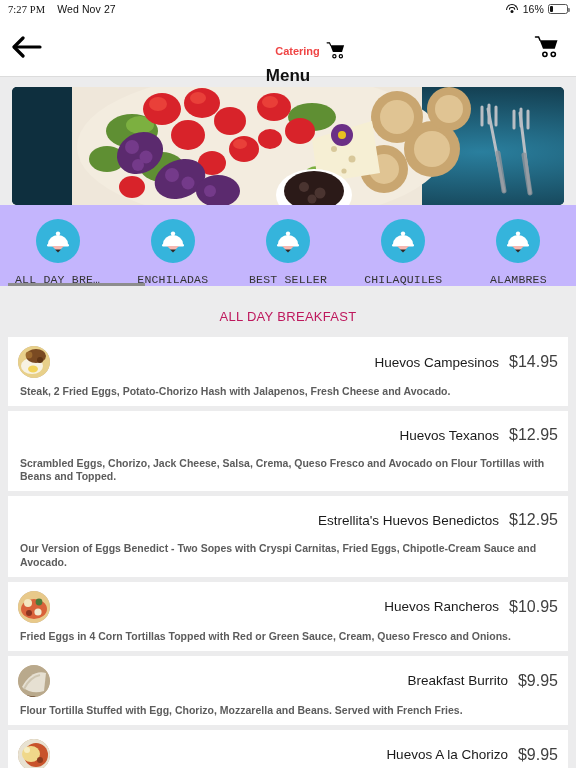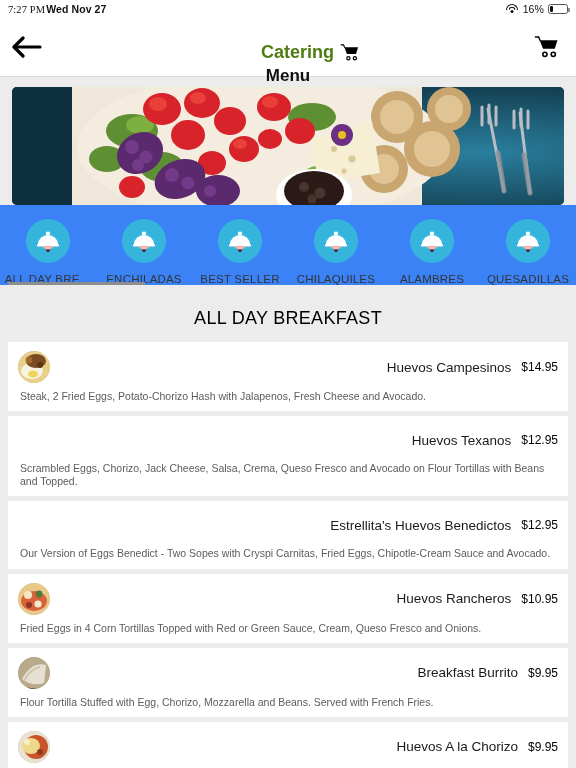--- a/index.html
+++ b/index.html
@@ -11,21 +11,21 @@
   }
 
   
   .statusbar {
     height:18px; background:#ffffff;
     display:flex; align-items:center;
     padding:0 8px; font-size:10.5px; color:#111;
     letter-spacing:.1px;
   }
   .sb-time { font-weight:400;font-family:Liberation Serif, serif; }
-  .sb-date { margin-left:1px;font-weight:bold; }
+  .sb-date { margin-left:12px; }
   .sb-right { margin-left:auto; display:flex; align-items:center; gap:4px; }
   .wifi-icon { display:inline-block; width:13px; height:10px; position:relative; }
   .wifi-icon i {
     position:absolute; left:50%; transform:translateX(-50%);
     border:1.5px solid #111; border-bottom:none;
     border-radius:50% 50% 0 0 / 100% 100% 0 0;
   }
   .wifi-icon i:nth-child(1){ width:12px; height:6px; top:0; }
   .wifi-icon i:nth-child(2){ width:7px; height:3.5px; top:2.5px; }
   .wifi-icon i:nth-child(3){
@@ -52,39 +52,39 @@
   }
   .cart-btn {
     position:absolute; right:12px; top:14px;
     width:34px; height:30px; display:flex; align-items:center; justify-content:center;
     cursor:pointer;
   }
   .catering-wrap {
     position:absolute; left:0; right:0; top:24px;
     display:flex; align-items:center; justify-content:center; gap:6px;
   }
-  .catering-label { font-size:18px; font-weight:700; color:#4d7c0f;margin-left:45px; }
+  .catering-label { font-size:11px; font-weight:700; color:#ef4444;margin-left:45px; }
   .menu-title {
     position:absolute; left:0; right:0; top:48px;
     text-align:center; font-size:17px; font-weight:700; color:#111;
   }
   .navbar-sep { height:1px; background:#dcdcdc; }
 
   
   .hero-wrap { background:#ececed; padding:10px 12px 0 12px; }
   .hero {
     height:118px; border-radius:5px; overflow:hidden; position:relative;
     background:#0d2b38;
   }
   .hero svg { display:block; width:100%; height:100%; }
 
   
   .cats {
-    background:#3b82f6; padding:14px 0 0 0;
-    display:flex; position:relative;
+    background:#c4b5fd; padding:14px 0 0 0;
+    display:flex; position:relative;font-family:Liberation Mono, monospace;
   }
   .cat {
     flex:1 1 0; min-width:0;
     display:flex; flex-direction:column; align-items:center; cursor:pointer;
   }
   .cat-icon {
     width:44px; height:44px; border-radius:50%; background:#35b4dc;
     display:flex; align-items:center; justify-content:center;
   }
   .cat-label {
@@ -92,41 +92,42 @@
     white-space:nowrap; overflow:hidden; text-overflow:ellipsis;
     max-width:96%; text-align:center;
   }
   .cat-underline {
     position:absolute; left:8px; bottom:0; width:137px; height:3px; background:#8d8d8d;
   }
   .cats-pad { height:11px; background:#ececed; }
 
   
   .section-head {
-    text-align:center; font-size:18px; color:#000000;
+    text-align:center; font-size:13px; color:#be185d;
     padding:12px 0 13px 0; background:#ececed; letter-spacing:.3px;
   }
 
   
   .list { padding:0 8px; }
   .row {
     background:#fff; margin-bottom:5px; padding:9px 10px 8px 10px; cursor:pointer;
   }
   .row-top { display:flex; align-items:center; min-height:30px; }
   .thumb {
     width:32px; height:32px; border-radius:50%; flex:0 0 32px;
     margin-right:8px; overflow:hidden; background:#cbb79a;
   }
   .thumb svg { display:block; width:100%; height:100%; }
   .thumb-spacer { width:40px; flex:0 0 40px; }
   .item-name { font-size:13.5px; color:#1a1a1a; flex:1 1 auto;text-align:right; }
-  .item-price { font-size:12px; color:#000000; white-space:nowrap; padding-left:10px; }
+  .item-price { font-size:16px; color:#404040; white-space:nowrap; padding-left:10px; }
   .item-desc {
     font-size:10.5px; color:#5c5c5c; margin-top:7px; line-height:1.25;
     padding-left:2px;
+    font-weight:bold;
   }
 </style>
 </head>
 <body>
 
 <div class="statusbar">
   <span class="sb-time">7:27 PM</span>
   <span class="sb-date">Wed Nov 27</span>
   <span class="sb-right">
     <span class="wifi-icon">
@@ -336,32 +337,20 @@
       <svg width="26" height="24" viewBox="0 0 26 24">
           <path d="M3 15 a10 9 0 0 1 20 0 Z" fill="#fff"></path>
           <rect x="2" y="15" width="22" height="2.4" rx="1.2" fill="#fff"></rect>
           <circle cx="13" cy="4.6" r="2.2" fill="#fff"></circle>
           <path d="M7 17 l6 6 l6-6 Z" fill="#f6b7b0"></path>
           <path d="M10 20.5 h6 l-3 3 Z" fill="#2a2a2a"></path>
         </svg>
     </div>
     <div class="cat-label">ALAMBRES</div>
   </div>
-  <div class="cat">
-    <div class="cat-icon">
-      <svg width="26" height="24" viewBox="0 0 26 24">
-          <path d="M3 15 a10 9 0 0 1 20 0 Z" fill="#fff"></path>
-          <rect x="2" y="15" width="22" height="2.4" rx="1.2" fill="#fff"></rect>
-          <circle cx="13" cy="4.6" r="2.2" fill="#fff"></circle>
-          <path d="M7 17 l6 6 l6-6 Z" fill="#f6b7b0"></path>
-          <path d="M10 20.5 h6 l-3 3 Z" fill="#2a2a2a"></path>
-        </svg>
-    </div>
-    <div class="cat-label">QUESADILLAS</div>
-  </div>
   <div class="cat-underline"></div>
 </div>
 <div class="cats-pad"></div>
 
 <div class="section-head">ALL DAY BREAKFAST</div>
 
 <div class="list">
 
   <div class="row">
     <div class="row-top">

